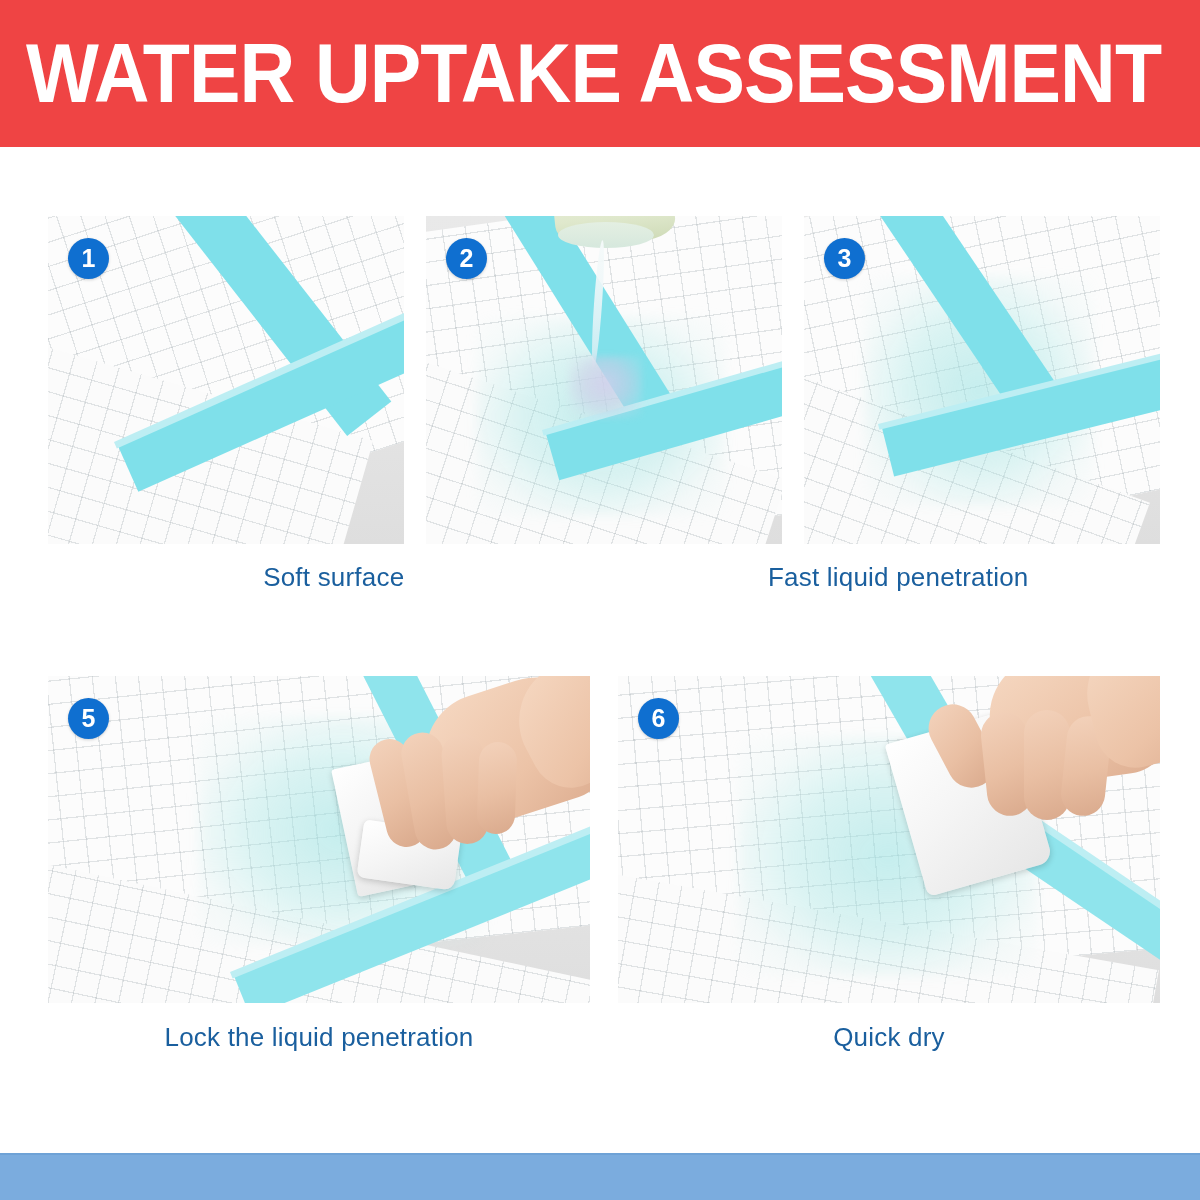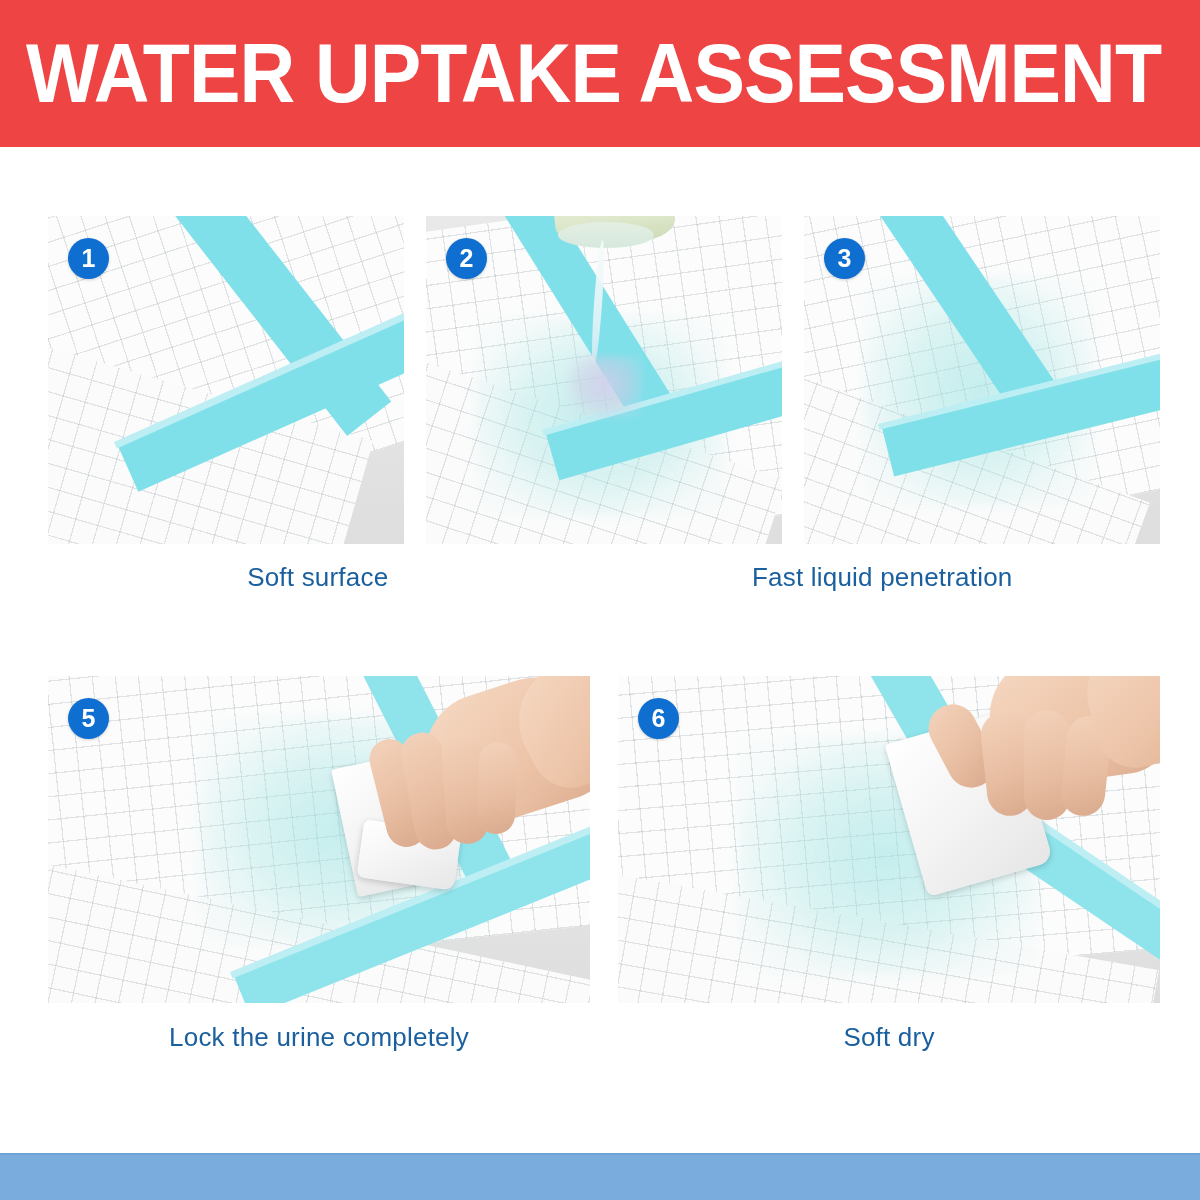--- a/index.html
+++ b/index.html
@@ -62,21 +62,21 @@
     position: absolute;
     left: 48px; top: 676px;
     width: 1112px;
     height: 327px;
     display: flex;
     gap: 28px;
   }
 
   .caption-row-top {
     position: absolute;
-    left: 44px; top: 554px;
+    left: 60px; top: 554px;
     width: 1112px;
     height: 46px;
     display: flex;
     gap: 17px;
   }
   .caption-row-bottom {
     position: absolute;
     left: 48px; top: 1014px;
     width: 1112px;
     height: 46px;
@@ -333,20 +333,20 @@
       <div class="finger" style="left:446px; top:40px; width:44px; height:100px; transform: rotate(6deg);"></div>
       <div class="palm" style="left:470px; top:-46px; width:150px; height:130px; transform: rotate(-14deg);"></div>
     </div>
     <div class="badge">6</div>
   </div>
 
 </div>
 
 <div class="caption-row-bottom">
   <div class="caption-cell wide">
-    <span class="caption-text">Lock the urine completely</span>
+    <span class="caption-text">Lock the liquid penetration</span>
   </div>
   <div class="caption-cell wide">
-    <span class="caption-text">Soft dry</span>
+    <span class="caption-text">Quick dry</span>
   </div>
 </div>
 
 <div class="footer-banner"></div>
 
 </body></html>

